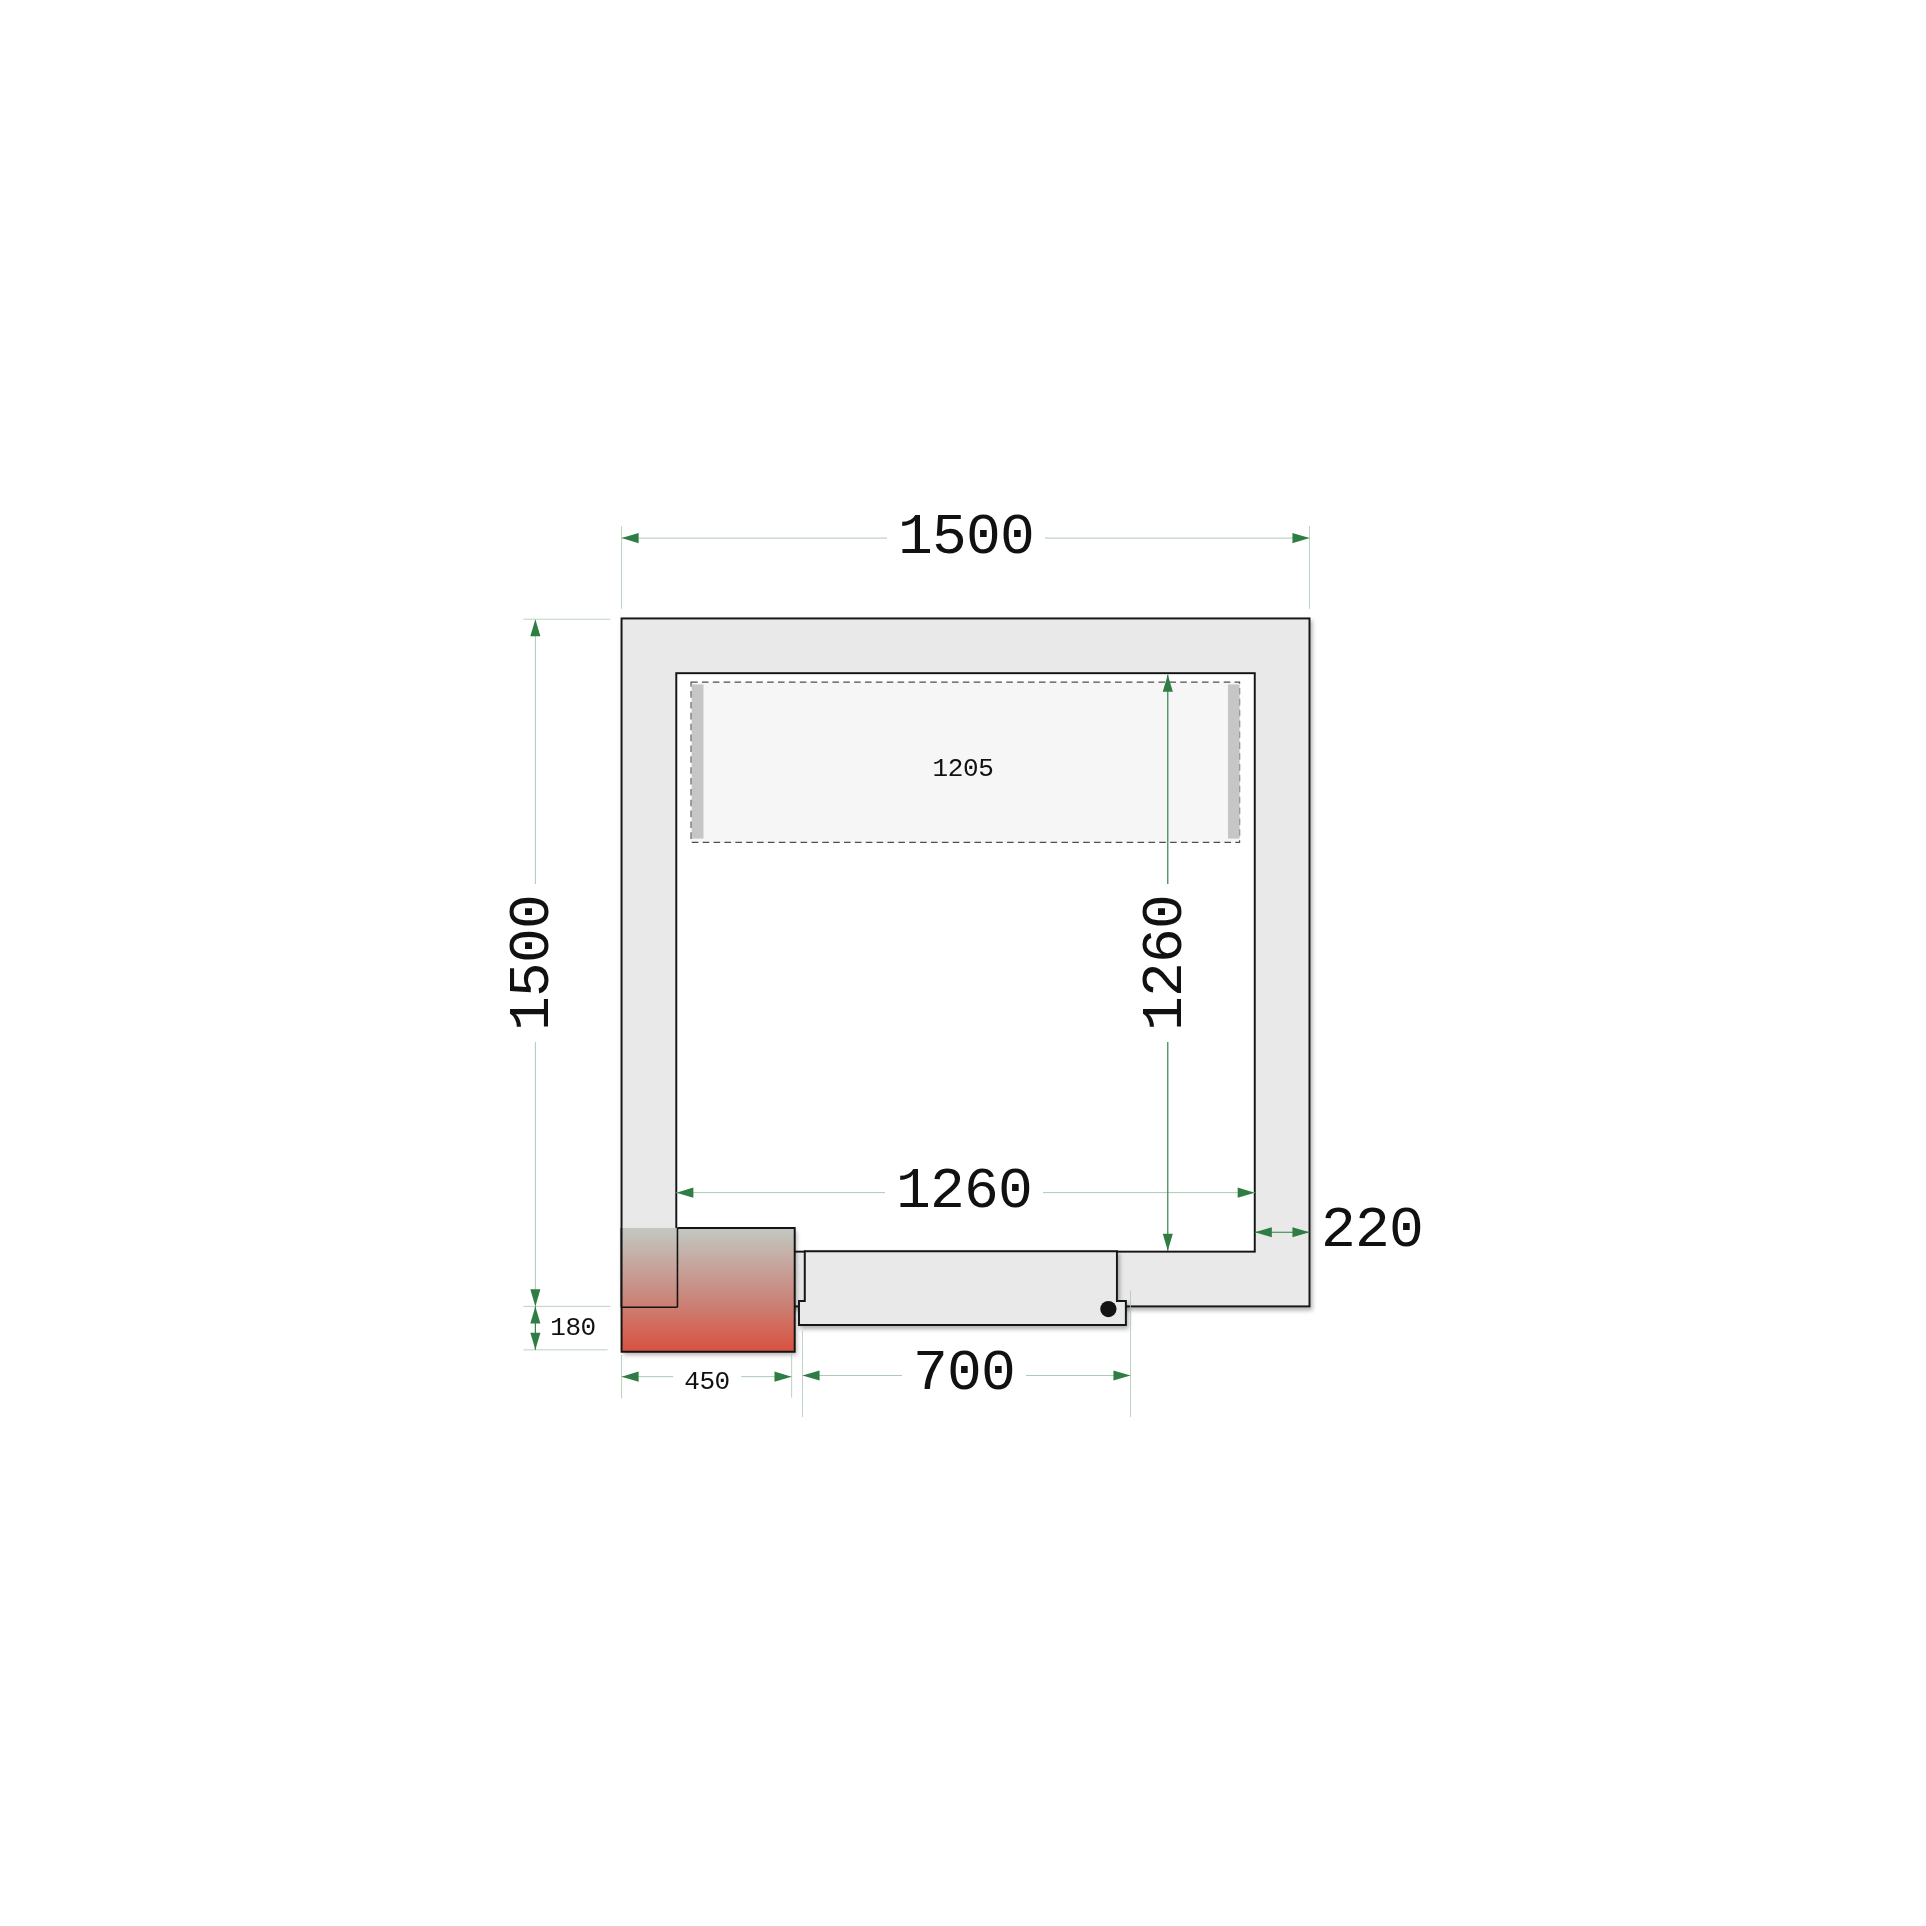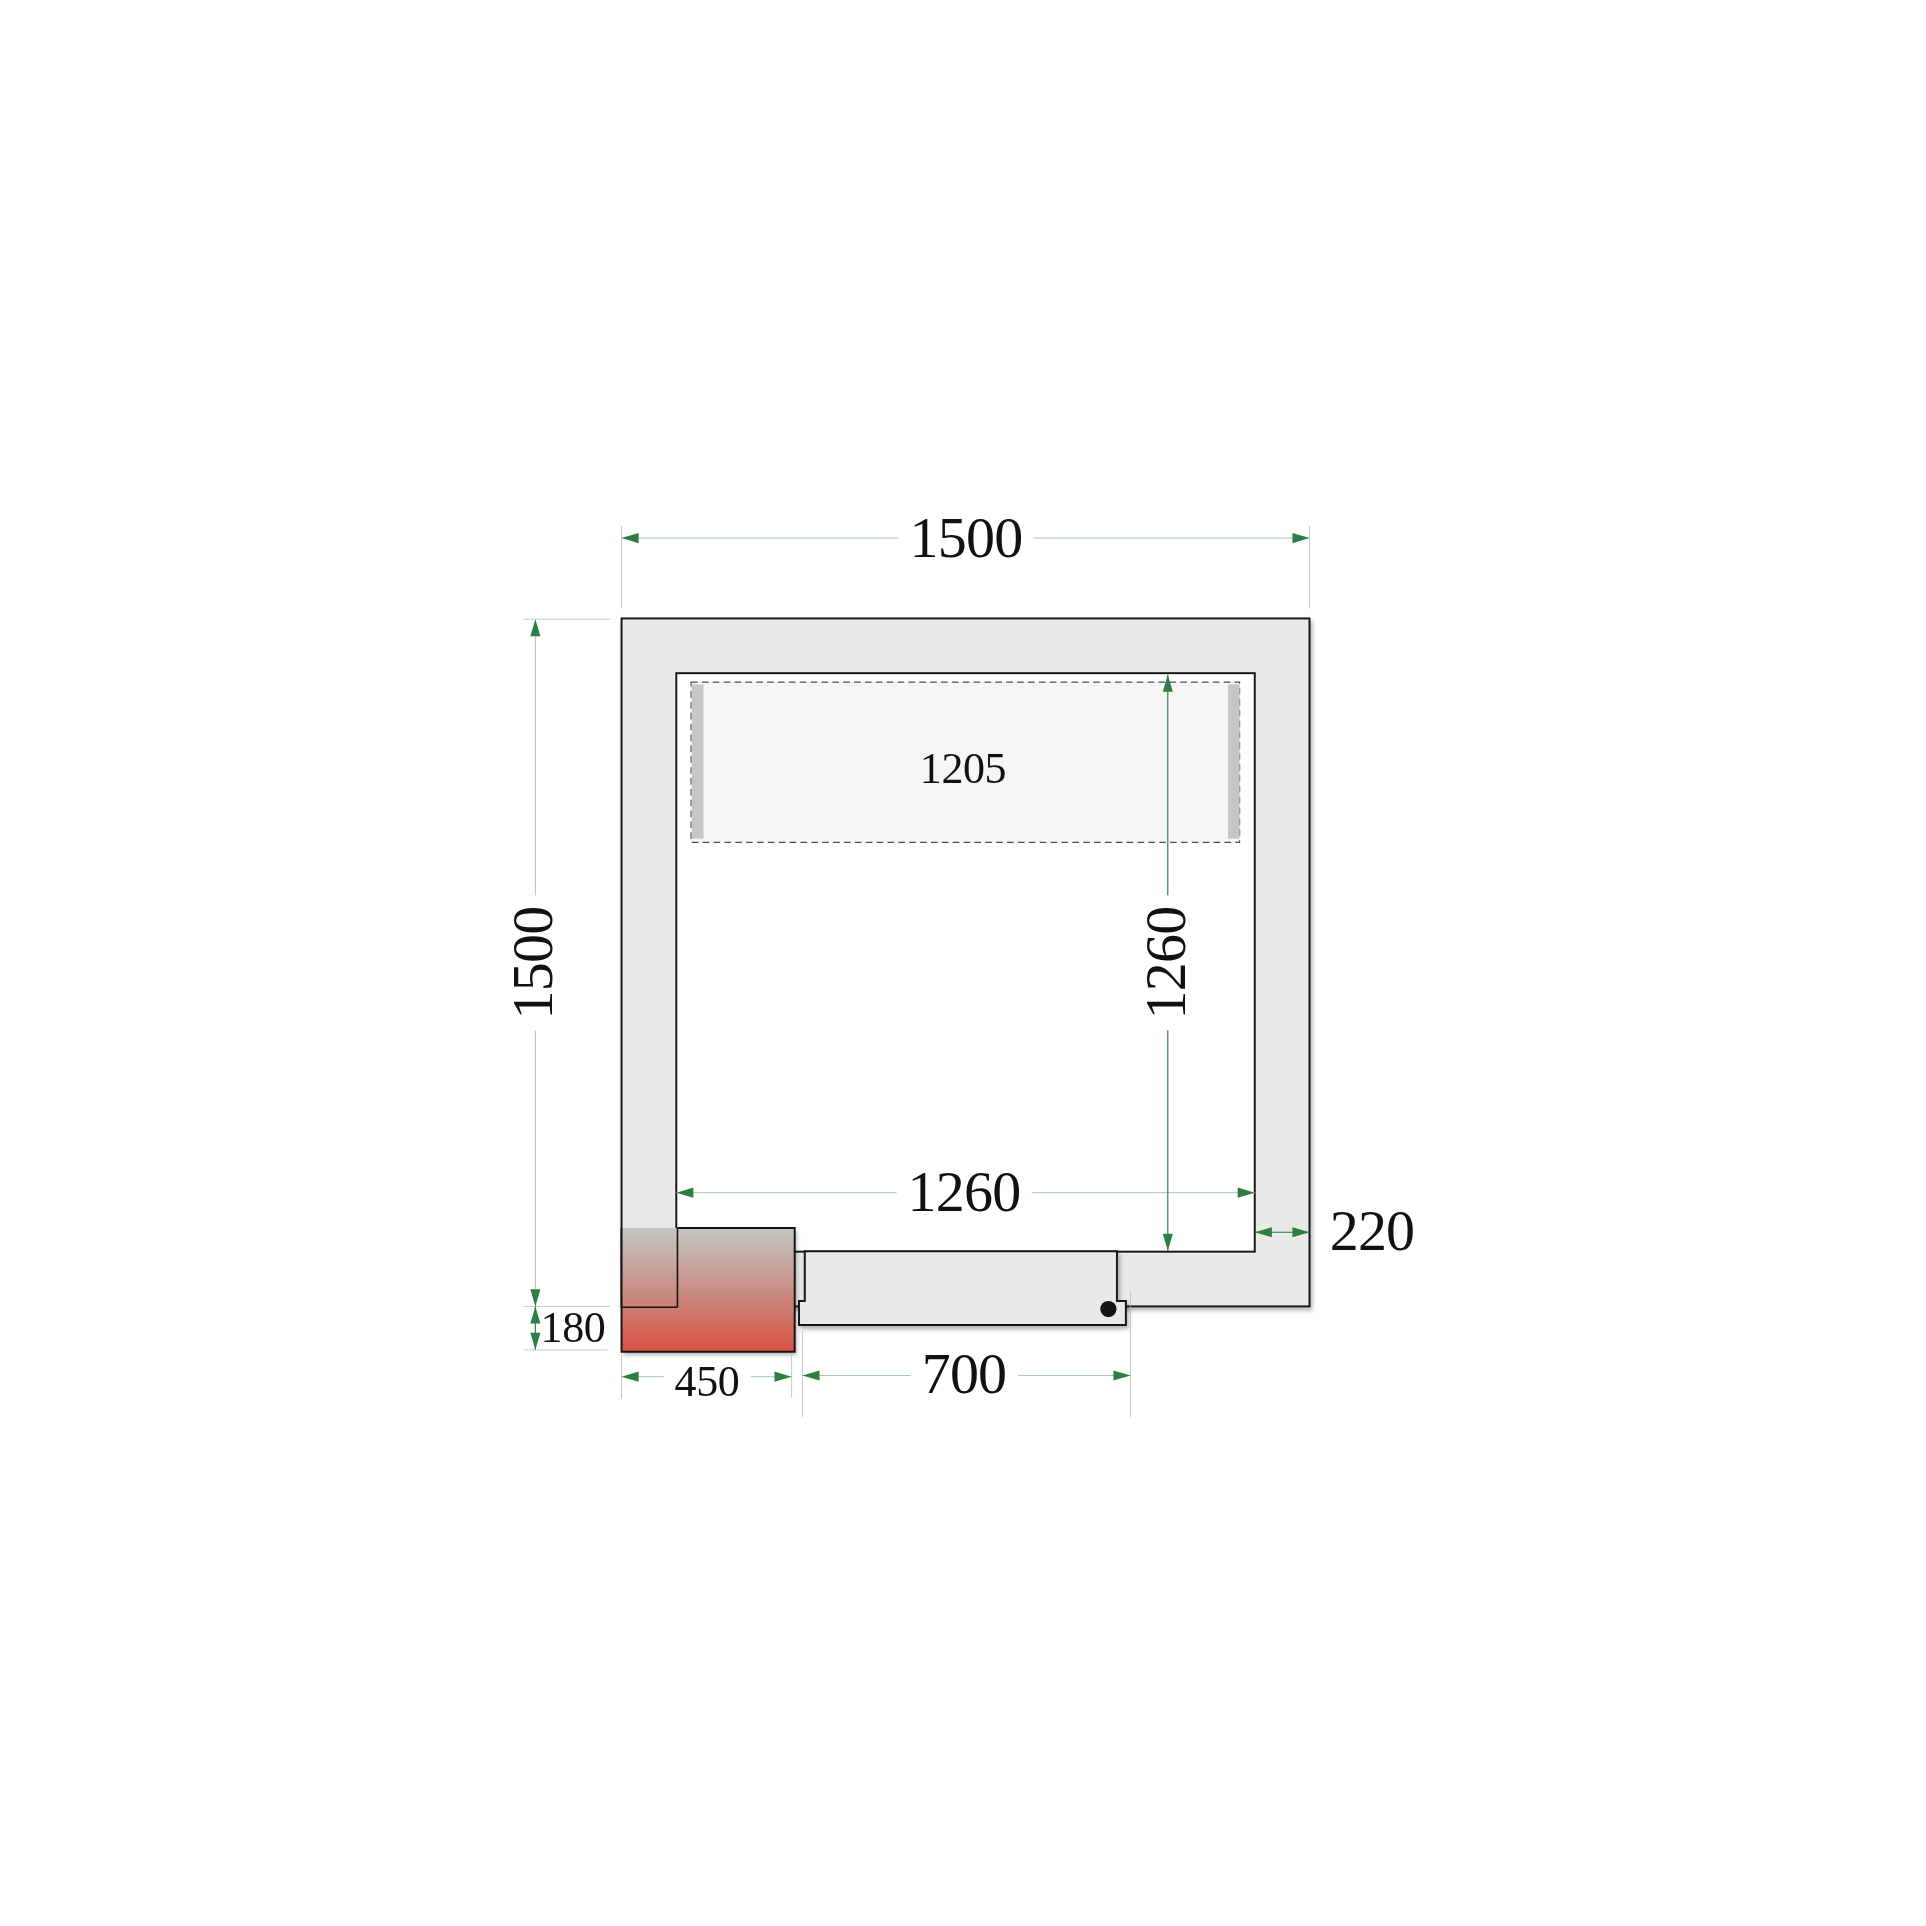--- a/index.html
+++ b/index.html
@@ -1,23 +1,23 @@
 <!DOCTYPE html>
 <html style="--line: #141414; --wall_fill: #e9e9e9; --room_fill: #ffffff; --evap_fill: #f6f6f6; --evap_bar: #c6c6c6; --evap_dash: #4f4f4f; --unit_top: #c2c8c2; --unit_mid: #c98c82; --unit_bottom: #d85140; --green_dark: #2e7d44; --green_pale: #a9c6af;font-size:6.2px"><head>
 <meta charset="utf-8">
 <style>
   html,body{margin:0;padding:0;background:#ffffff;}
   .canvas{position:relative;width:1926px;height:1926px;background:#fff;overflow:hidden;
-          font-family:Liberation Serif, serif;}
+          font-family:Liberation Mono, monospace;}
   svg{position:absolute;left:0;top:0;}
   .dim-label{position:absolute;line-height:1;white-space:nowrap;color:#111;
              transform:translate(-50%,-50%);}
   .dim-label.vert{transform:translate(-50%,-50%) rotate(-90deg);}
   .big{font-size:58px;letter-spacing:-0.8px;}
-  .med{font-size:44px;letter-spacing:-0.4px;}
+  .med{font-size:26px;letter-spacing:-0.4px;}
   .linebg{background:#fff;padding:0 11px;}
 </style>
 </head>
 <body>
 
 <div class="canvas">
 
   <svg width="1926" height="1926" viewBox="0 0 4961 4961">
     <defs>
       <linearGradient id="unitGrad" gradientUnits="userSpaceOnUse" x1="1824" y1="3163" x2="1824" y2="3482">

